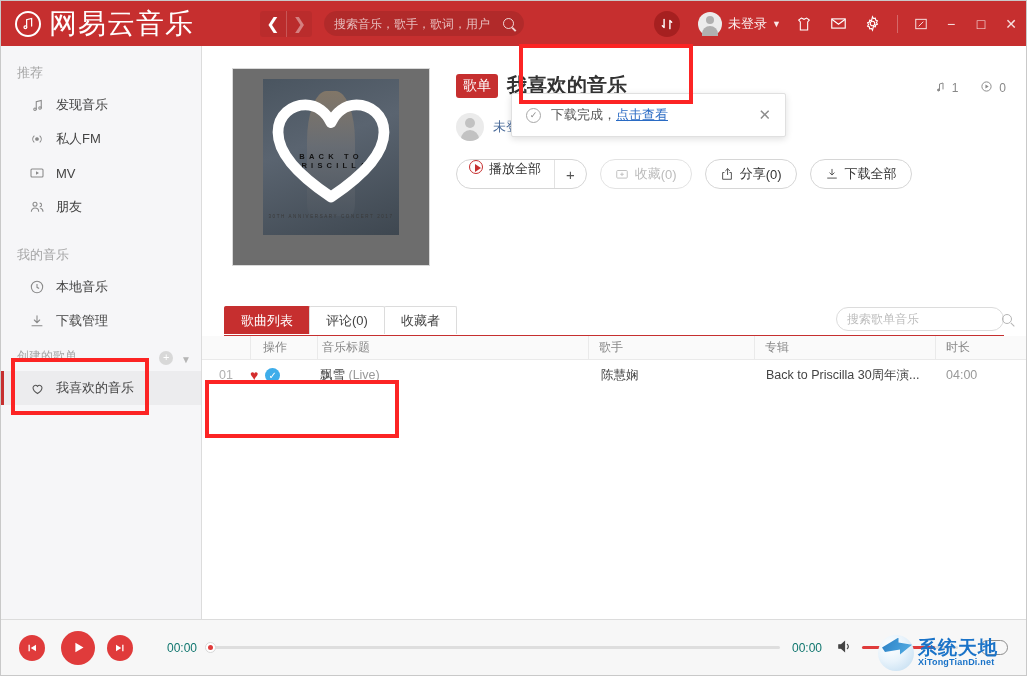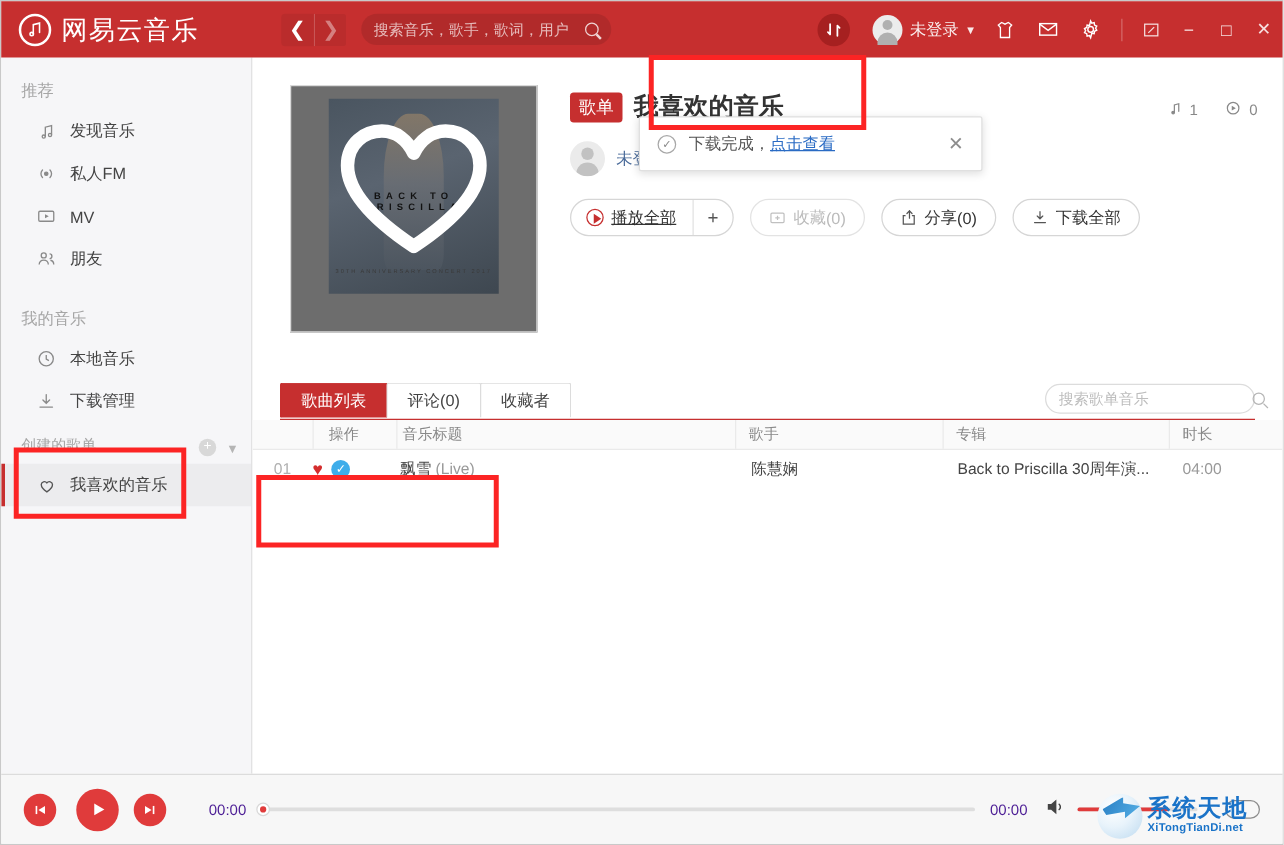--- a/index.html
+++ b/index.html
@@ -21,21 +21,21 @@
     display: flex; align-items: center; position: relative; z-index: 30;
   }
   .brand { display: flex; align-items: center; margin-left: 14px; }
   .brand-logo {
     width: 26px; height: 26px; border-radius: 50%;
     border: 2px solid #fff; position: relative;
     display: flex; align-items: center; justify-content: center;
     color: #fff; font-size: 15px; font-weight: bold;
   }
   .brand-text {
-    color: #fff; font-size: 21px; margin-left: 8px;
+    color: #fff; font-size: 28px; margin-left: 8px;
     letter-spacing: 1px; font-weight: 500; text-align: right;
   }
   .navarrows { display: flex; margin-left: 66px; }
   .navarrow {
     width: 26px; height: 26px; display: flex;
     align-items: center; justify-content: center;
     color: #fff; font-size: 16px; background: rgba(0,0,0,0.06);
   }
   .navarrow.disabled { color: rgba(255,255,255,0.40); }
   .navarrow:first-child { border-radius: 3px 0 0 3px; }
@@ -194,21 +194,21 @@
 
   .pl-actions { display: flex; margin-top: 18px; align-items: center; }
   .btn {
     height: 30px; border: 1px solid #d6d6d6; border-radius: 15px;
     display: flex; align-items: center; padding: 0 14px;
     font-size: 13px; color: #333; background: #fff; margin-right: 13px;
     white-space: nowrap;
   }
   .btn .bi { margin-right: 6px; display: flex; align-items: center; }
   .btn.group { padding: 0; }
-  .btn.group .seg1 { display: flex; align-items: center; padding: 0 13px 0 12px; height: 100%; text-decoration: underline; }
+  .btn.group .seg1 { display: flex; padding: 0 13px 0 12px; height: 100%; }
   .btn.group .segdiv { width: 1px; height: 100%; background: #e2e2e2; }
   .btn.group .seg2 { display: flex; align-items: center; padding: 0 11px; height: 100%; color:#555; font-size:15px;}
   .btn.disabled { color: #bbb; border-color: #e3e3e3; }
   .play-circle {
     width: 14px; height: 14px; border-radius: 50%; border: 1.5px solid #c62f2f;
     position: relative;
   }
   .play-circle::after {
     content: ""; position: absolute; left: 4.5px; top: 3px;
     border-left: 6px solid #c62f2f; border-top: 4px solid transparent;
@@ -304,21 +304,21 @@
     border-top: 1px solid #dcdcdc; display: flex; align-items: center;
     padding: 0 18px; position: relative;
   }
   .pbtn {
     border-radius: 50%; background: #e03b3b; color: #fff;
     display: flex; align-items: center; justify-content: center;
     margin-right: 12px;
   }
   .pbtn.sm { width: 26px; height: 26px; font-size: 11px; }
   .pbtn.lg { width: 34px; height: 34px; font-size: 14px; margin: 0 12px 0 4px;}
-  .ptime { color: #4c1d95; font-size: 12px; font-family: "Liberation Sans", sans-serif; }
+  .ptime { color: #0f766e; font-size: 12px; font-family: "Liberation Sans", sans-serif; }
   .pbar-wrap { flex: 1; display: flex; align-items: center; margin: 0 12px; }
   .pbar {
     flex: 1; height: 3px; background: #dedede; border-radius: 2px; position: relative;
   }
   .pdot {
     width: 11px; height: 11px; border-radius: 50%; background: #fff;
     border: 1px solid #d8d8d8; position: absolute; left: -4px; top: -4px;
     display:flex;align-items:center;justify-content:center;
   }
   .pdot::after{ content:""; width:5px;height:5px;border-radius:50%;background:#e03b3b;}

